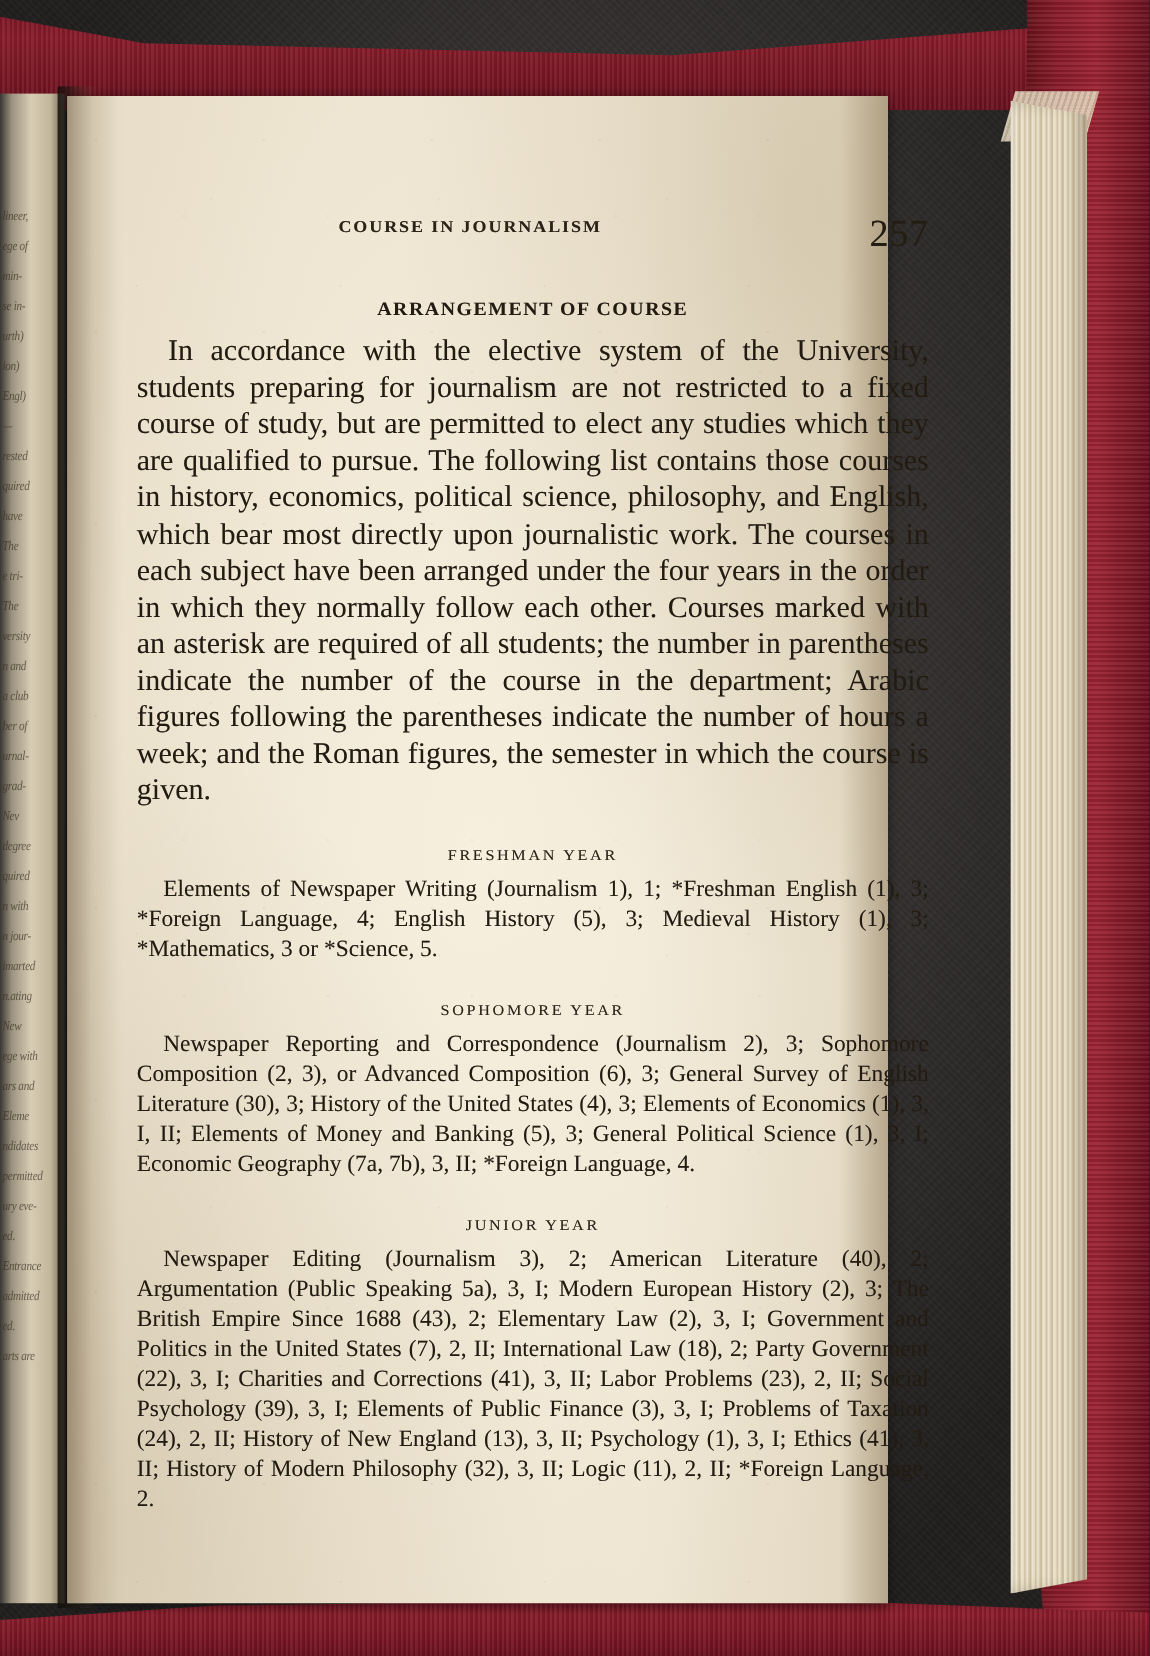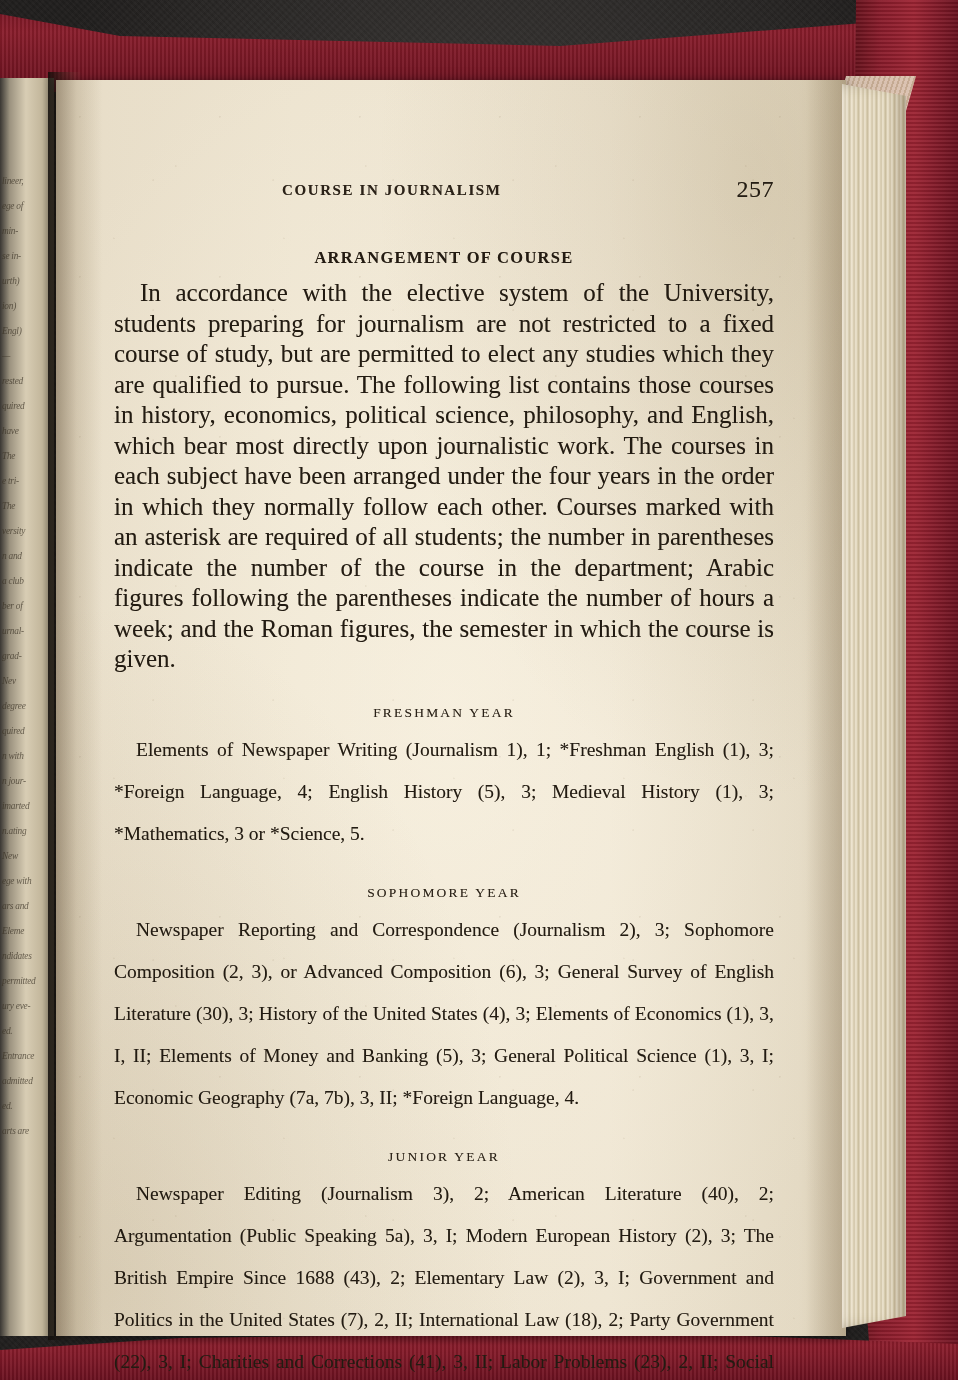--- a/index.html
+++ b/index.html
@@ -93,21 +93,21 @@
     width: 34px; height: 1268px;
     background: linear-gradient(90deg, rgba(18,14,10,0.85) 0%, rgba(40,32,22,0.45) 40%, rgba(120,105,80,0.12) 78%, rgba(255,255,255,0) 100%);
     pointer-events: none;
   }
 
   
   .page {
     position: absolute;
     left: 56px;
     top: 80px;
-    width: 790px;
+    width: 684px;
     height: 1256px;
     background:
       linear-gradient(90deg, #ddd2bb 0%, #eee5d2 6%, #f3ebd9 30%, #f4ecdb 70%, #e9e0cc 94%, #d8ccb4 100%);
     box-shadow: 0 2px 10px rgba(0,0,0,0.5);
   }
   .page-stain {
     position: absolute;
     inset: 0;
     background:
       radial-gradient(ellipse at 88% 8%, rgba(160,140,100,0.22) 0%, rgba(160,140,100,0) 38%),
@@ -172,21 +172,21 @@
     font-variant: small-caps;
     text-transform: uppercase;
     color: #2b2218;
     font-weight: 600;
     transform: scaleY(0.92);
   }
   .rh-folio {
     position: absolute;
     right: 0;
     top: -6px;
-    font-size: 24px;
+    font-size: 32px;
     color: #241d14;
     letter-spacing: 0.5px;
   }
 
   .section-head {
     text-align: center;
     font-size: 16.5px;
     font-weight: 700;
     letter-spacing: 1.3px;
     margin-top: 42px;
@@ -214,21 +214,21 @@
     text-align-last: left;
     color: #221b12;
     word-spacing: 0.5px;
   }
   p.body.indent {
     text-indent: 26px;
   }
   p.list {
     margin: 0;
     font-size: 19.5px;
-    line-height: 42px;
+    line-height: 25px;
     text-align: justify;
     text-align-last: left;
     text-indent: 22px;
     color: #221b12;
   }
 
   
   .ink {
     text-shadow: 0 0 0.4px rgba(60,45,30,0.35);
   }

